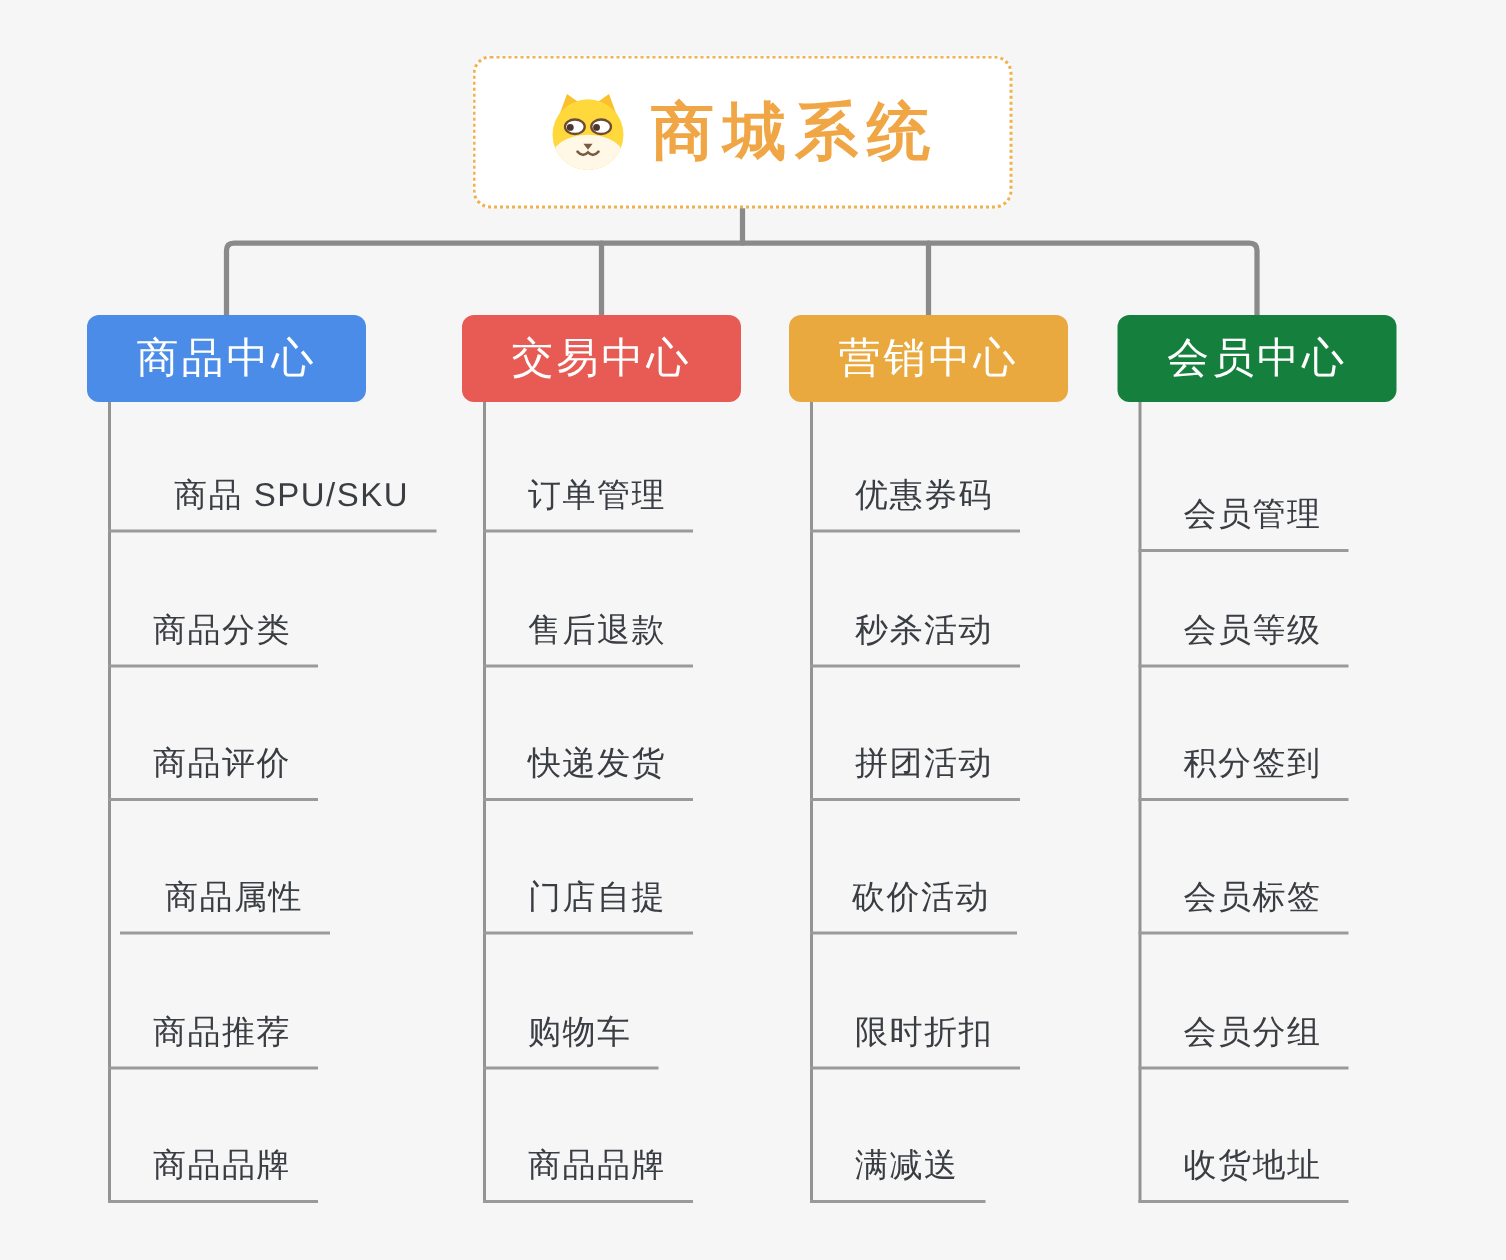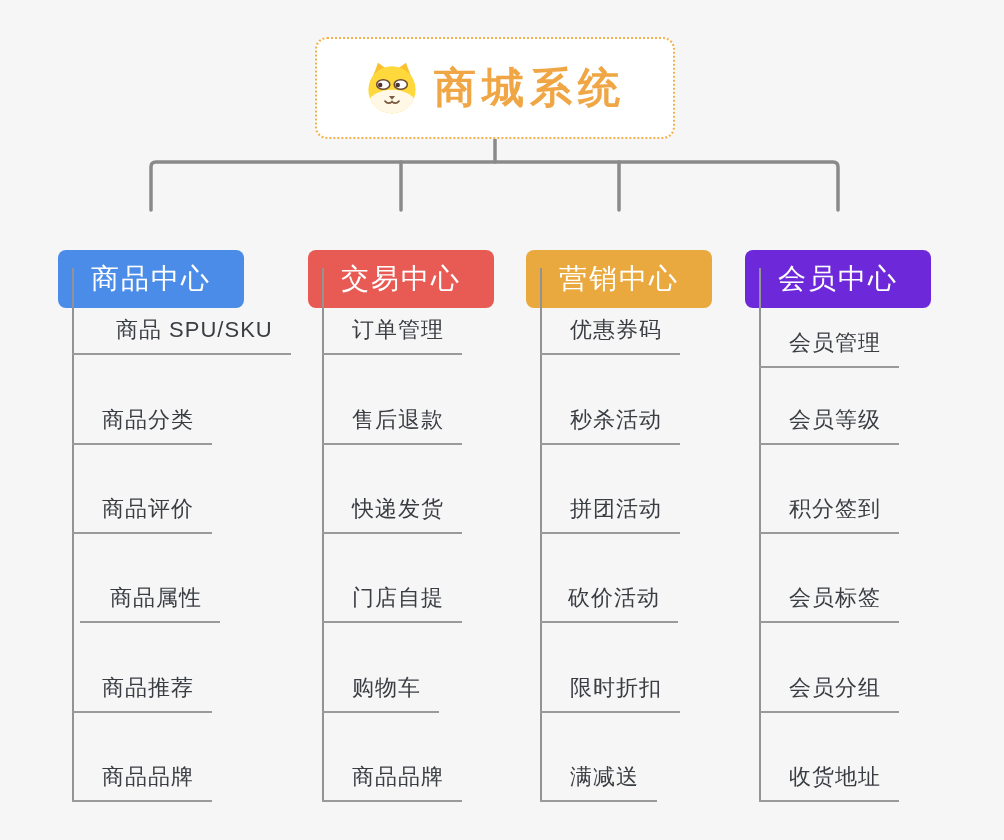--- a/index.html
+++ b/index.html
@@ -40,21 +40,20 @@
   .branch-box{
     position:absolute;
     top:210px;width:186px;height:58px;
     border-radius:8px;
     display:flex;align-items:center;justify-content:center;
     color:#ffffff;
     font-size:28px;
     letter-spacing:2px;
     cursor:pointer;
     white-space:nowrap;
-    margin-top:40px;
   }
   .branch-vline{
     position:absolute;
     top:268px;
     width:2px;height:534px;
     background:#939393;
   }
   .leaf{
     position:absolute;
     box-sizing:content-box;
@@ -129,21 +128,21 @@
       <div class="branch-box" style="left: 526px; background: rgb(233, 169, 63);">
         <span>营销中心</span>
       </div>
       <div class="branch-vline" style="left: 540px;"></div>
       <div class="leaf" style="left: 540px; top: 315px;">优惠券码</div>
       <div class="leaf" style="left: 540px; top: 405px;">秒杀活动</div>
       <div class="leaf" style="left: 540px; top: 494px;">拼团活动</div>
       <div class="leaf" style="left: 540px; top: 583px; padding-left: 28px;">砍价活动</div>
       <div class="leaf" style="left: 540px; top: 673px;">限时折扣</div>
       <div class="leaf" style="left: 540px; top: 762px;">满减送</div>
-      <div class="branch-box" style="left: 745px; background: #6d28d9;">
+      <div class="branch-box" style="left: 745px; background: #15803d;">
         <span>会员中心</span>
       </div>
       <div class="branch-vline" style="left: 759px;"></div>
       <div class="leaf" style="left: 759px; top: 328px;">会员管理</div>
       <div class="leaf" style="left: 759px; top: 405px;">会员等级</div>
       <div class="leaf" style="left: 759px; top: 494px;">积分签到</div>
       <div class="leaf" style="left: 759px; top: 583px;">会员标签</div>
       <div class="leaf" style="left: 759px; top: 673px;">会员分组</div>
       <div class="leaf" style="left: 759px; top: 762px;">收货地址</div>
     </div>

